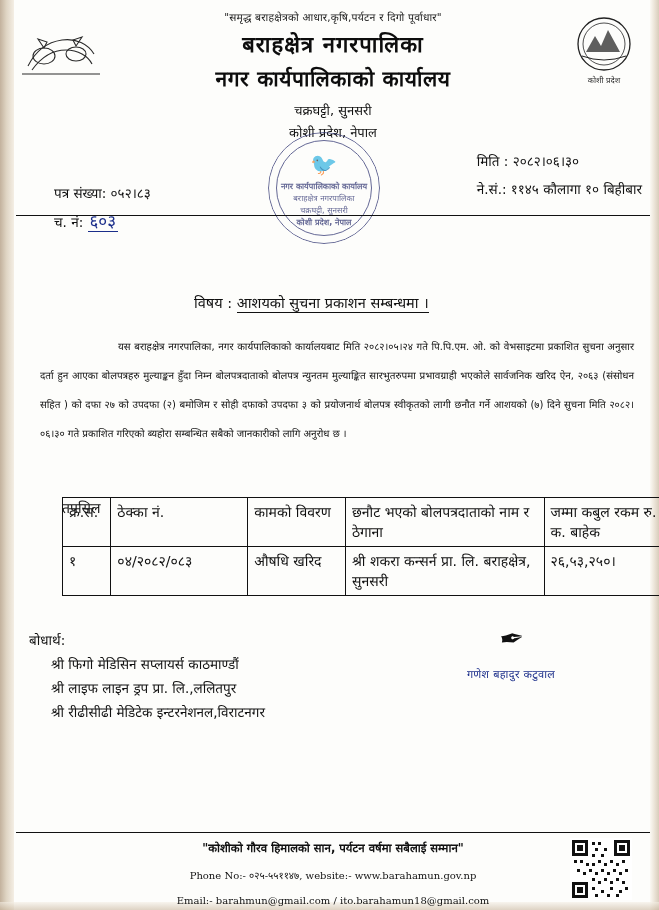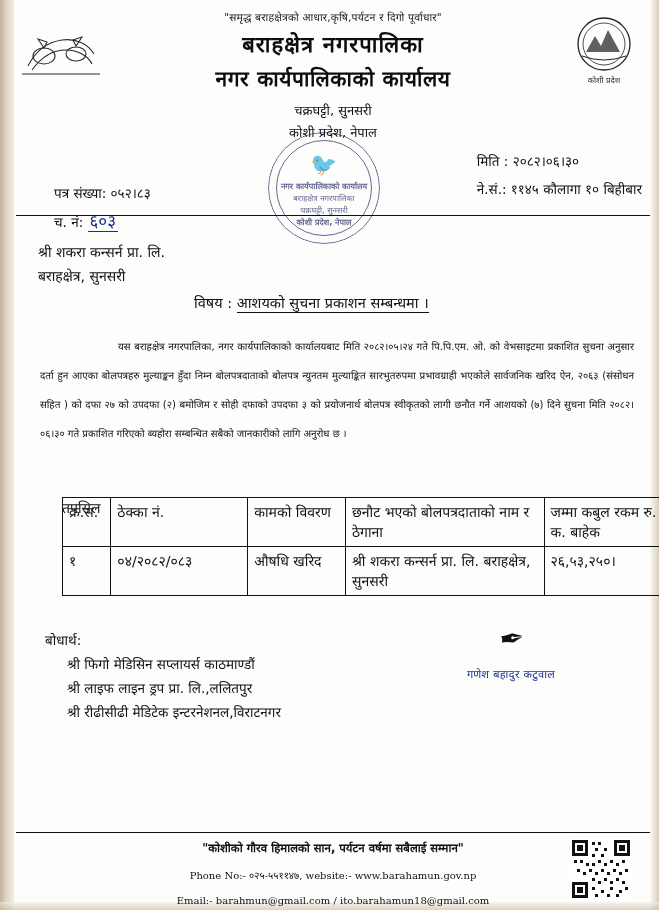--- a/index.html
+++ b/index.html
@@ -236,21 +236,21 @@
   .c-sn   { width: 34px; text-align: center; }
   .c-cn   { width: 120px; }
   .c-work { width: 82px; }
   .c-sel  { width: 180px; }
   .c-amt  { width: 140px; }
   .row-sn { text-align: center; }
 
   
   .cc {
     position: absolute;
-    left: 29px;
+    left: 13px;
     top: 628px;
     font-size: 13.5px;
     line-height: 24px;
   }
   .cc .head { margin-left: 0; }
   .cc .item { margin-left: 22px; }
 
   
   .sign {
     position: absolute;
@@ -373,24 +373,20 @@
       <div class="ring2"></div>
       <div class="bird">🐦</div>
       <div class="t1">नगर कार्यपालिकाको कार्यालय</div>
       <div class="t2">बराहक्षेत्र नगरपालिका</div>
       <div class="t3">चक्रघट्टी, सुनसरी</div>
       <div class="t4">कोशी प्रदेश, नेपाल</div>
     </div>
 
     <div class="rule"></div>
 
-    <div class="addressee">
-      <div>श्री शकरा कन्सर्न प्रा. लि.</div>
-      <div>बराहक्षेत्र, सुनसरी</div>
-    </div>
 
     <div class="subject">
       <span>विषय :</span>
       <u>आशयको सुचना प्रकाशन  सम्बन्धमा ।</u>
     </div>
 
     <div class="body">
       <p>यस बराहक्षेत्र नगरपालिका, नगर कार्यपालिकाको कार्यालयबाट मिति २०८२।०५।२४ गते पि.पि.एम. ओ. को वेभसाइटमा प्रकाशित सुचना अनुसार दर्ता हुन आएका बोलपत्रहरु मुल्याङ्कन हुँदा निम्न बोलपत्रदाताको बोलपत्र न्युनतम मुल्याङ्कित सारभुतरुपमा प्रभावग्राही भएकोले सार्वजनिक खरिद ऐन, २०६३ (संसोधन सहित ) को दफा २७ को उपदफा (२) बमोजिम र सोही दफाको उपदफा ३ को प्रयोजनार्थ बोलपत्र स्वीकृतको लागी छनौत गर्ने आशयको (७) दिने सुचना मिति २०८२।०६।३० गते प्रकाशित गरिएको ब्यहोरा सम्बन्धित सबैको जानकारीको लागि अनुरोध छ ।</p>
     </div>
 

